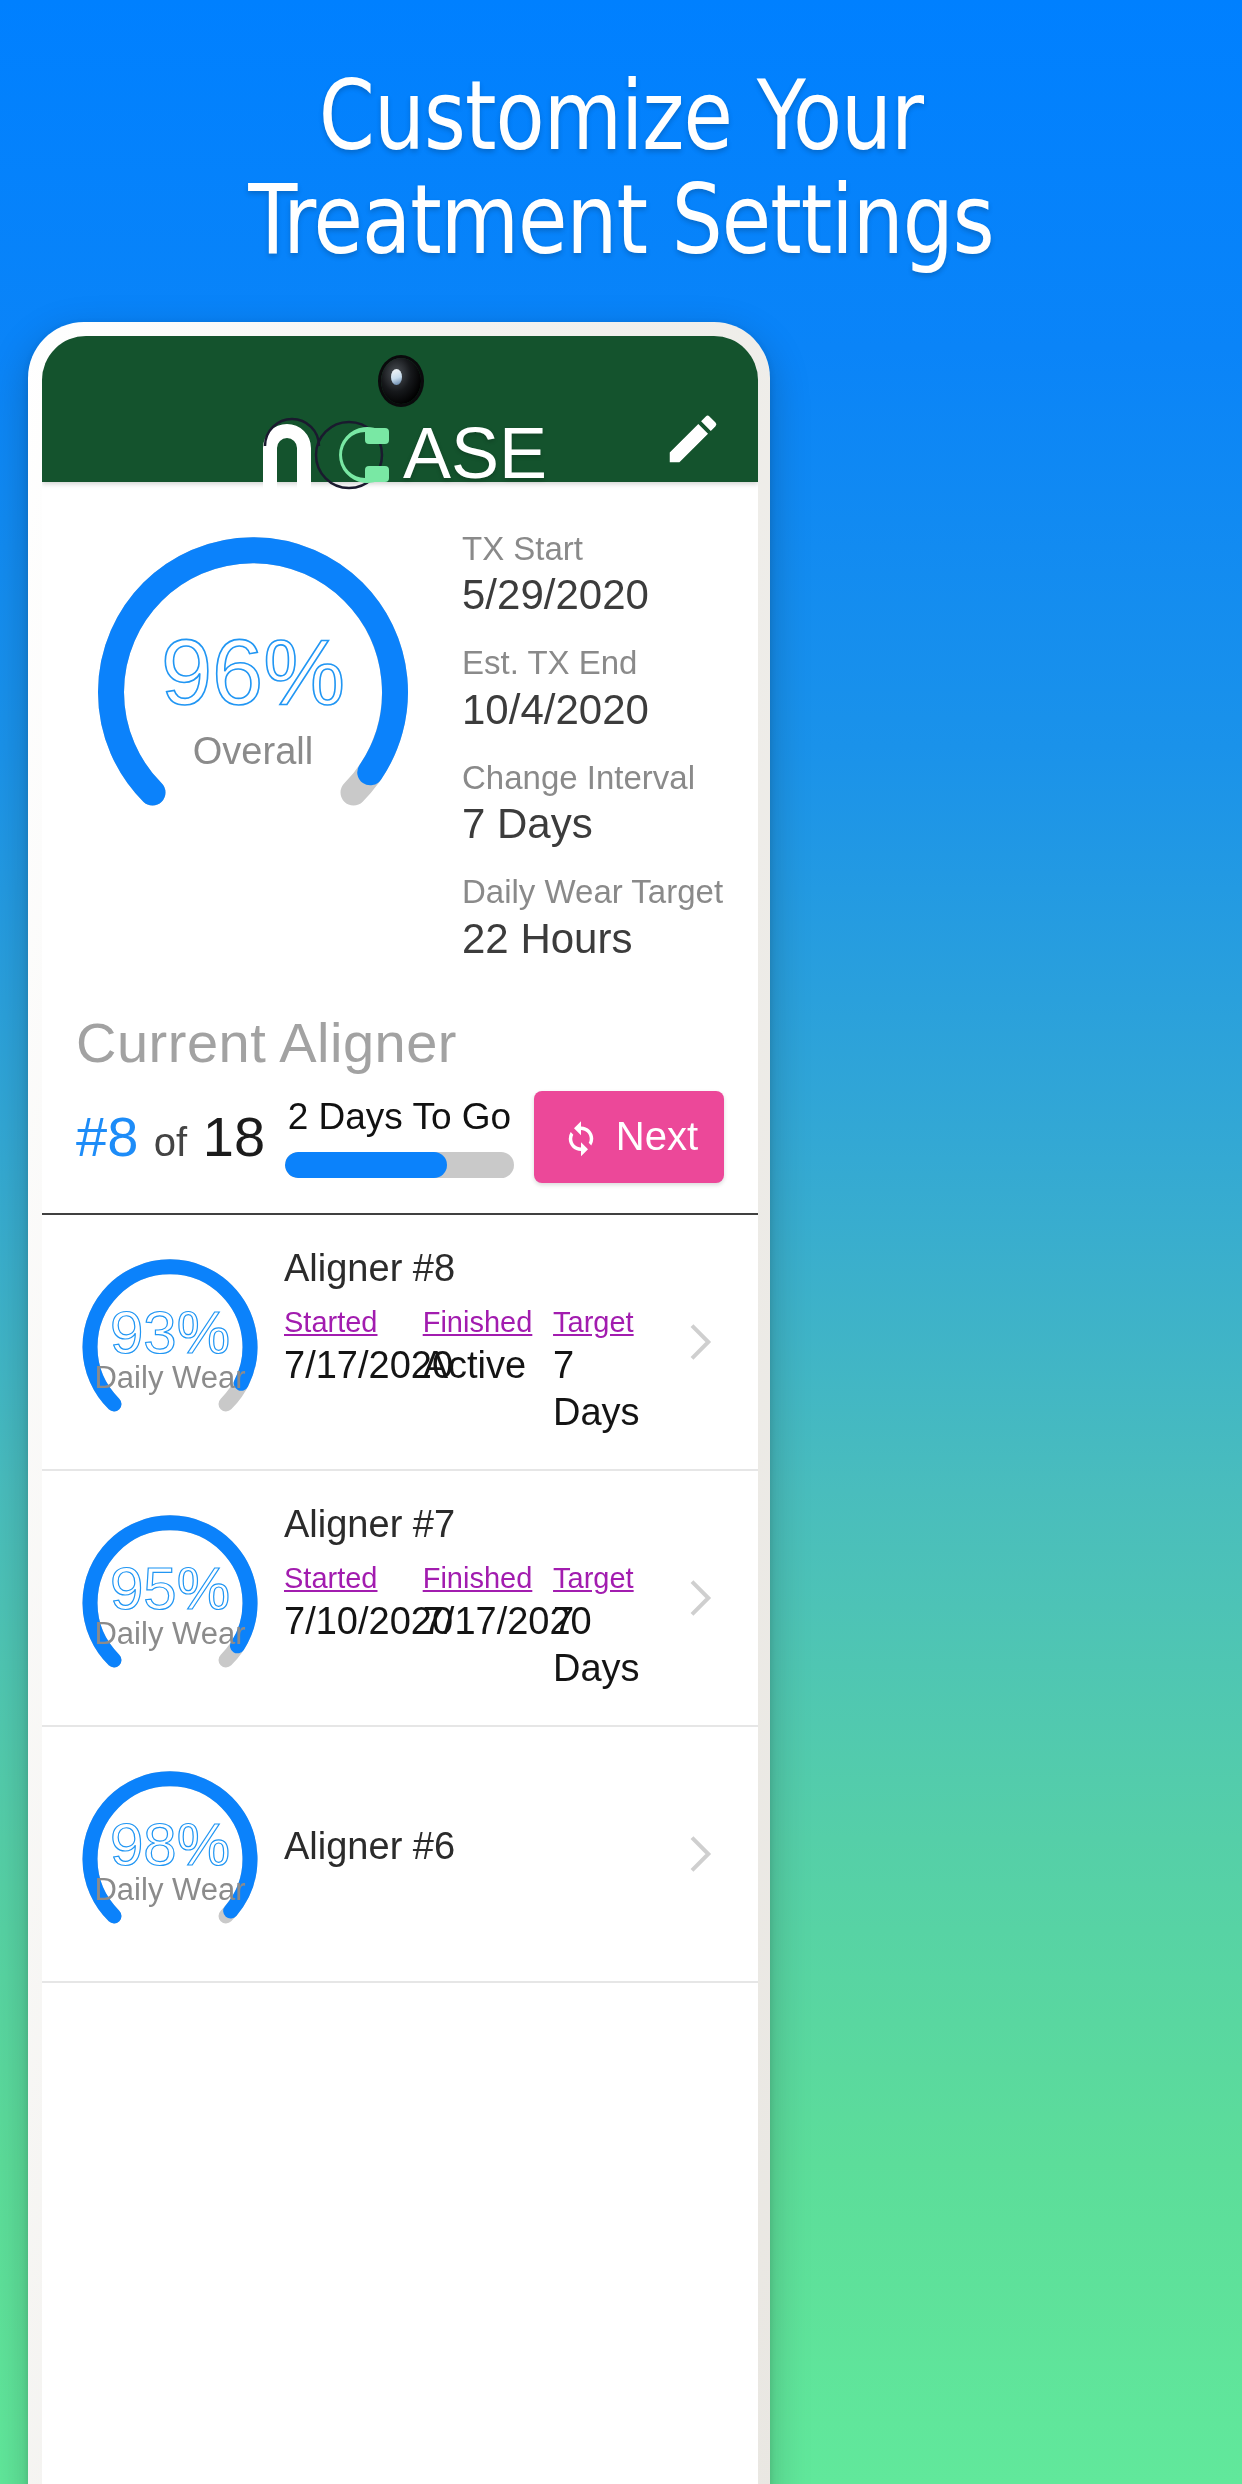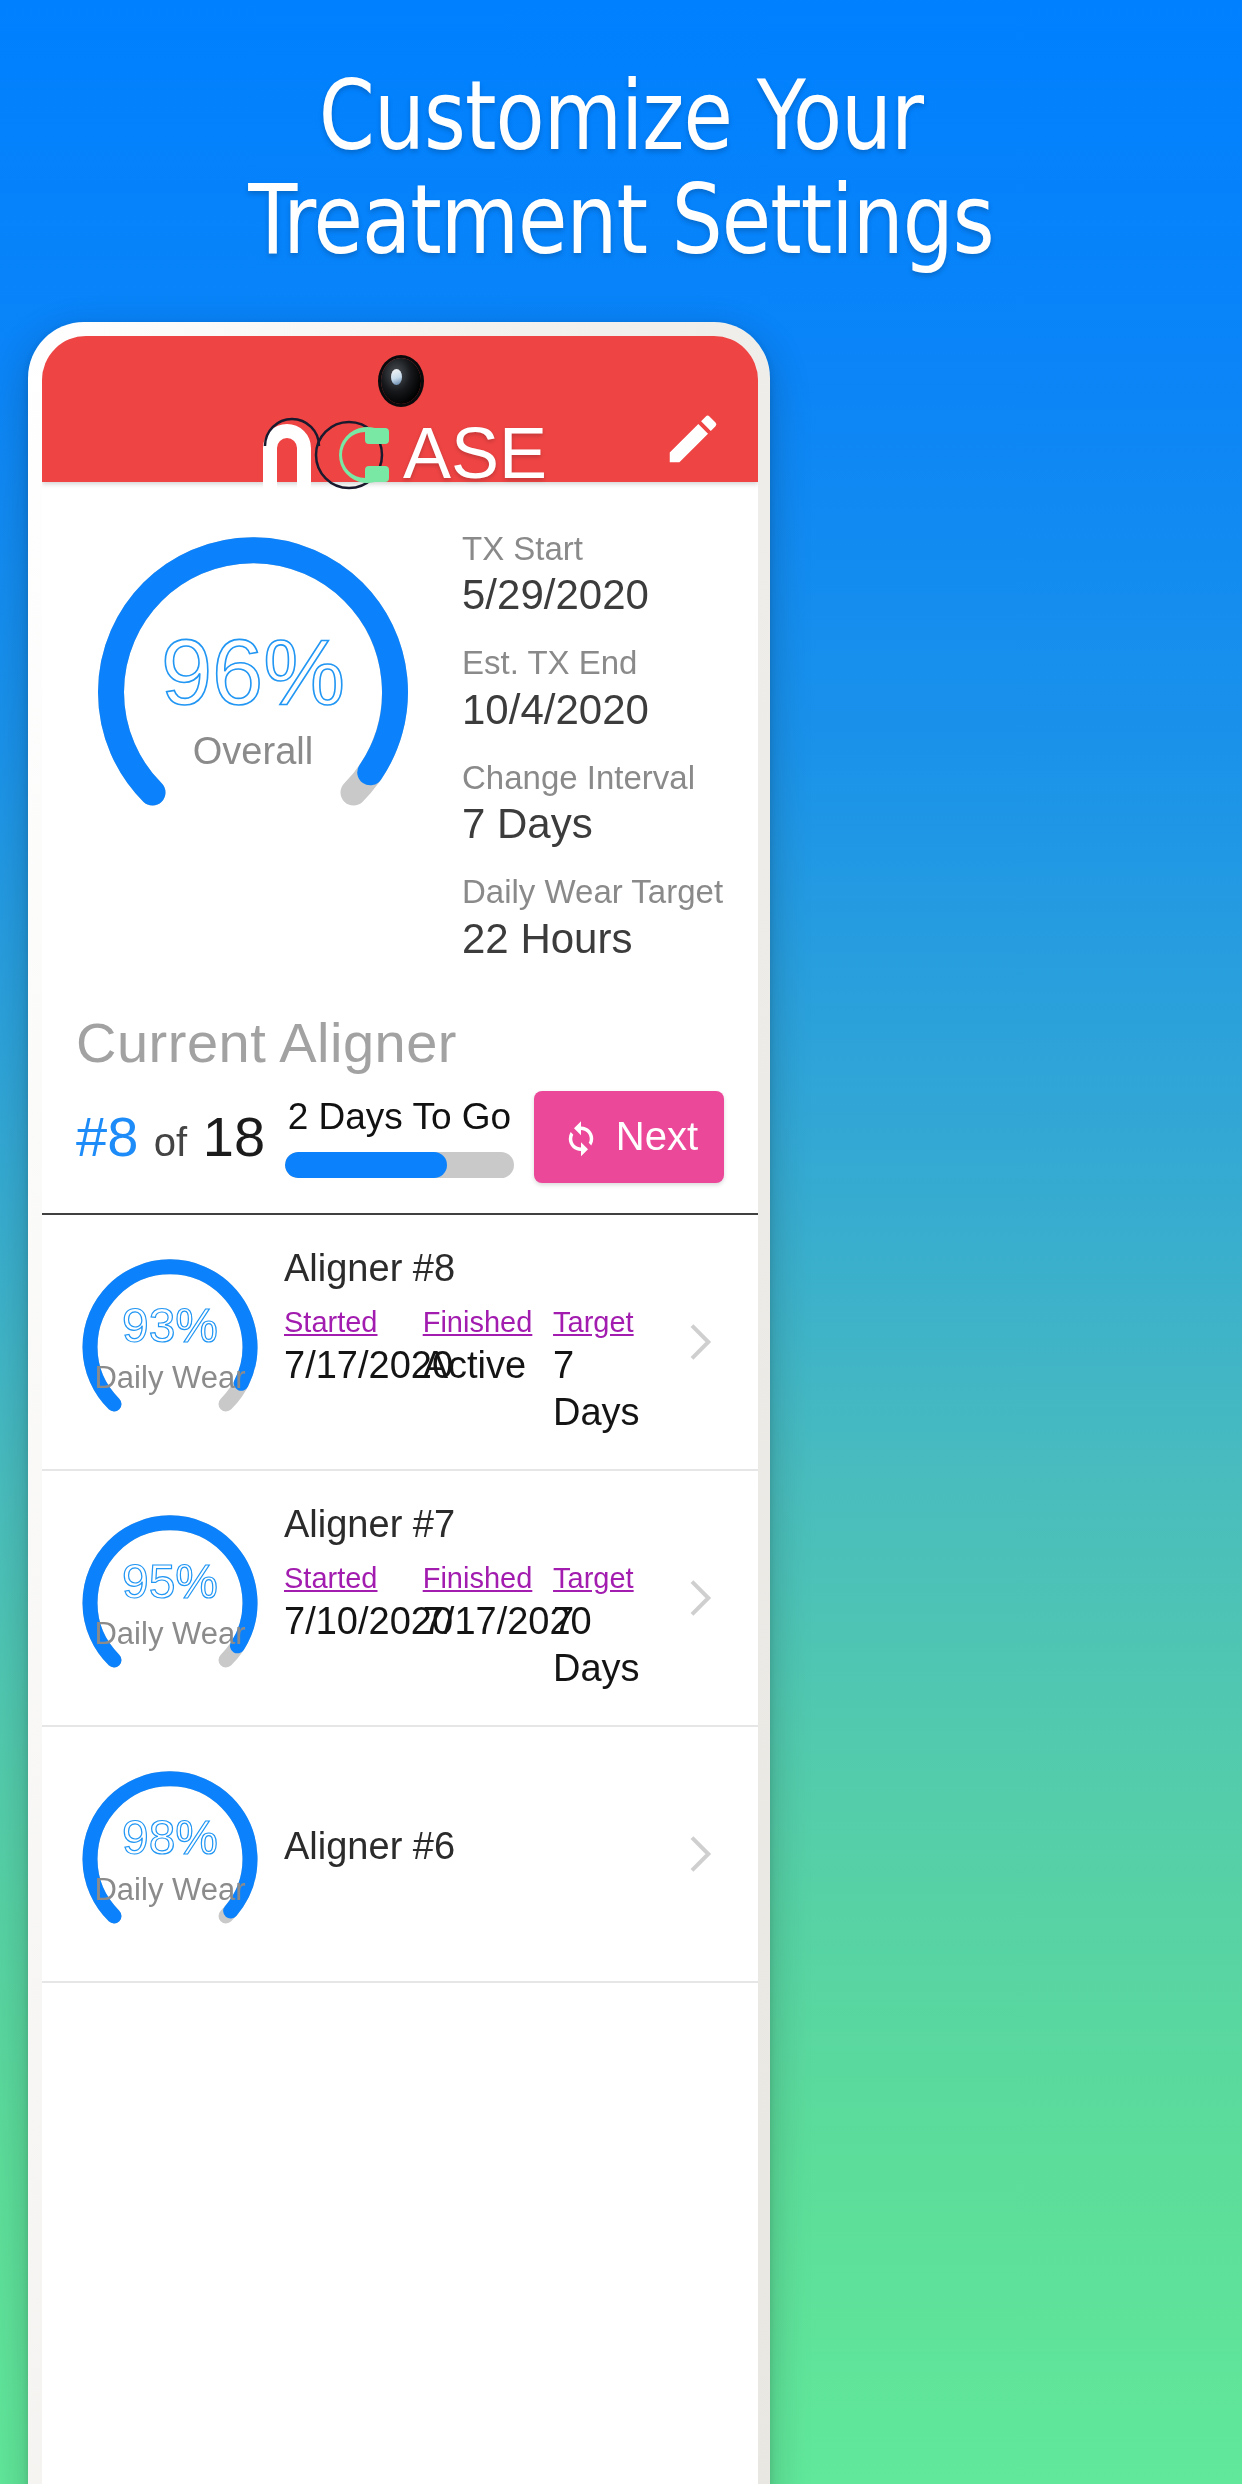--- a/index.html
+++ b/index.html
@@ -38,21 +38,21 @@
   .screen {
     width:100%; height:100%;
     border-radius:44px 44px 0 0;
     overflow:hidden; position:relative;
     background:#ffffff;
     box-shadow:inset 0 0 0 1px rgba(0,0,0,.05);
   }
 
   
   .appbar {
-    height:146px; background:#ef4444; position:relative;
+    height:146px; background:#14532d; position:relative;
     border-radius:30px 30px 0 0;
     box-shadow:0 2px 5px rgba(0,0,0,.18);
   }
   .camera {
     position:absolute; left:339px; top:22px;
     width:40px; height:46px; border-radius:50%;
     background:radial-gradient(ellipse at 38% 34%, #4c5157 0%, #16181b 42%, #000 75%);
     box-shadow:0 0 0 3px #0a0a0c, 0 1px 3px rgba(0,0,0,.6);
   }
   .camera::after{
@@ -120,21 +120,21 @@
   }
 
   
   .listItem {
     display:flex; align-items:center; padding:18px 24px 18px 30px;
     border-bottom:2px solid #e6e6e6; height:256px;
   }
   .miniGauge { position:relative; width:196px; height:196px; flex:none; }
   .miniGauge .mpct {
     position:absolute; left:0; right:0; top:54px; text-align:center;
-    font-size:48px; color:transparent; -webkit-text-stroke:1.2px #2196f3;
+    font-size:60px; color:transparent; -webkit-text-stroke:1.2px #2196f3;
     font-family:"Liberation Sans", sans-serif;
   }
   .miniGauge .mlbl {
     position:absolute; left:0; right:0; top:116px; text-align:center;
     font-size:31px; color:#8b8b8b; font-weight:400;
   }
   .itemBody { flex:1; padding-left:16px; min-width:0; }
   .itemTitle { font-size:38px; color:#2b2b2b; font-weight:300; margin-bottom:14px; }
   .itemCols { display:flex; }
   .itemCols .col { min-width:0; }

